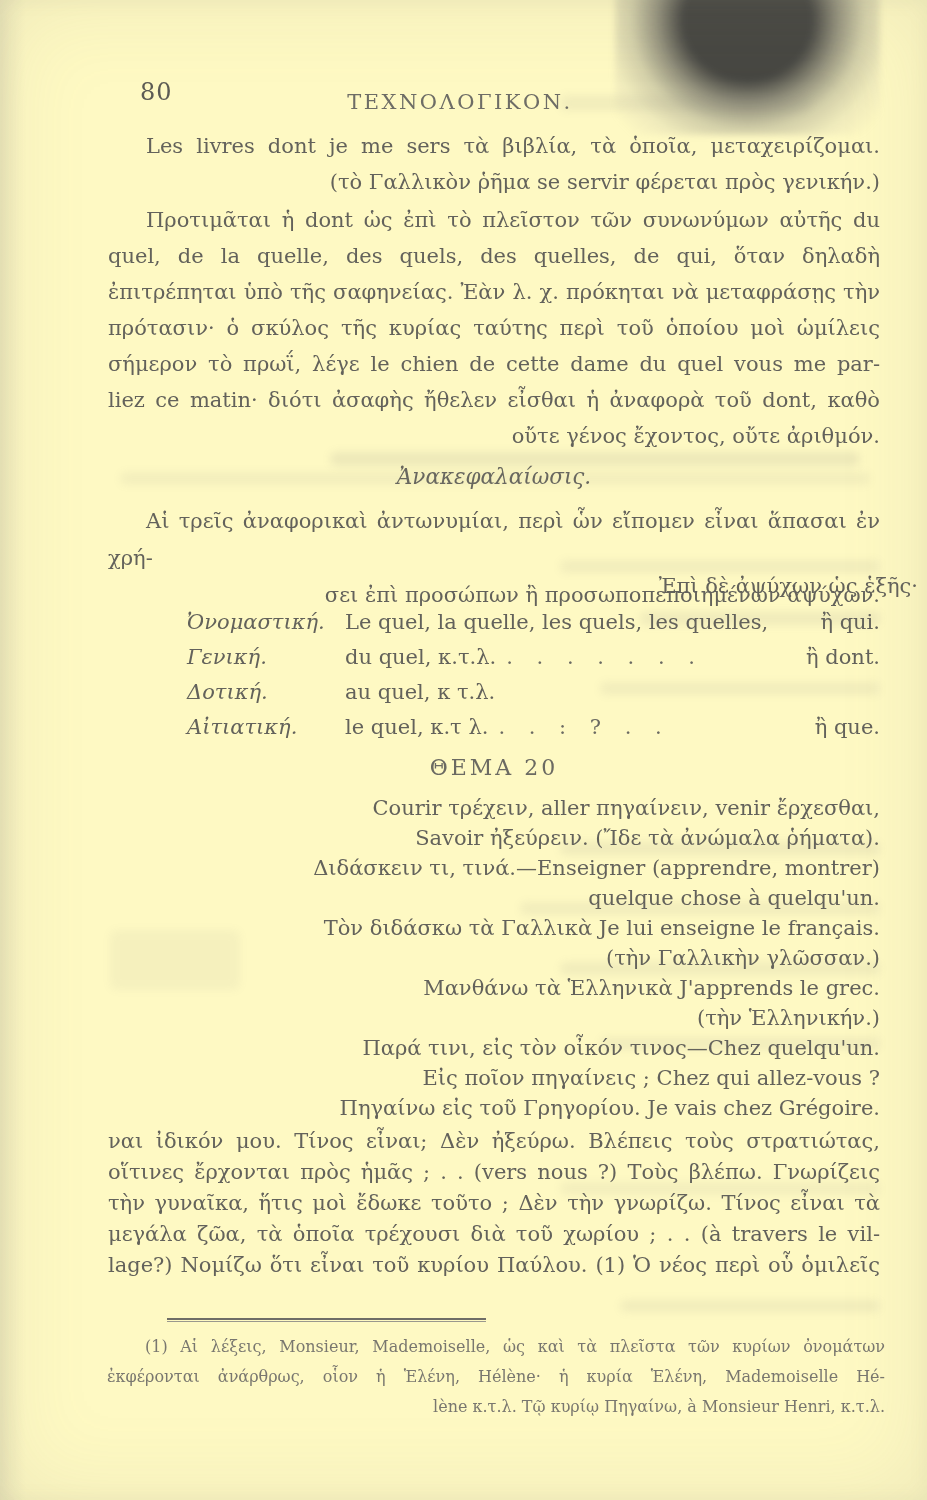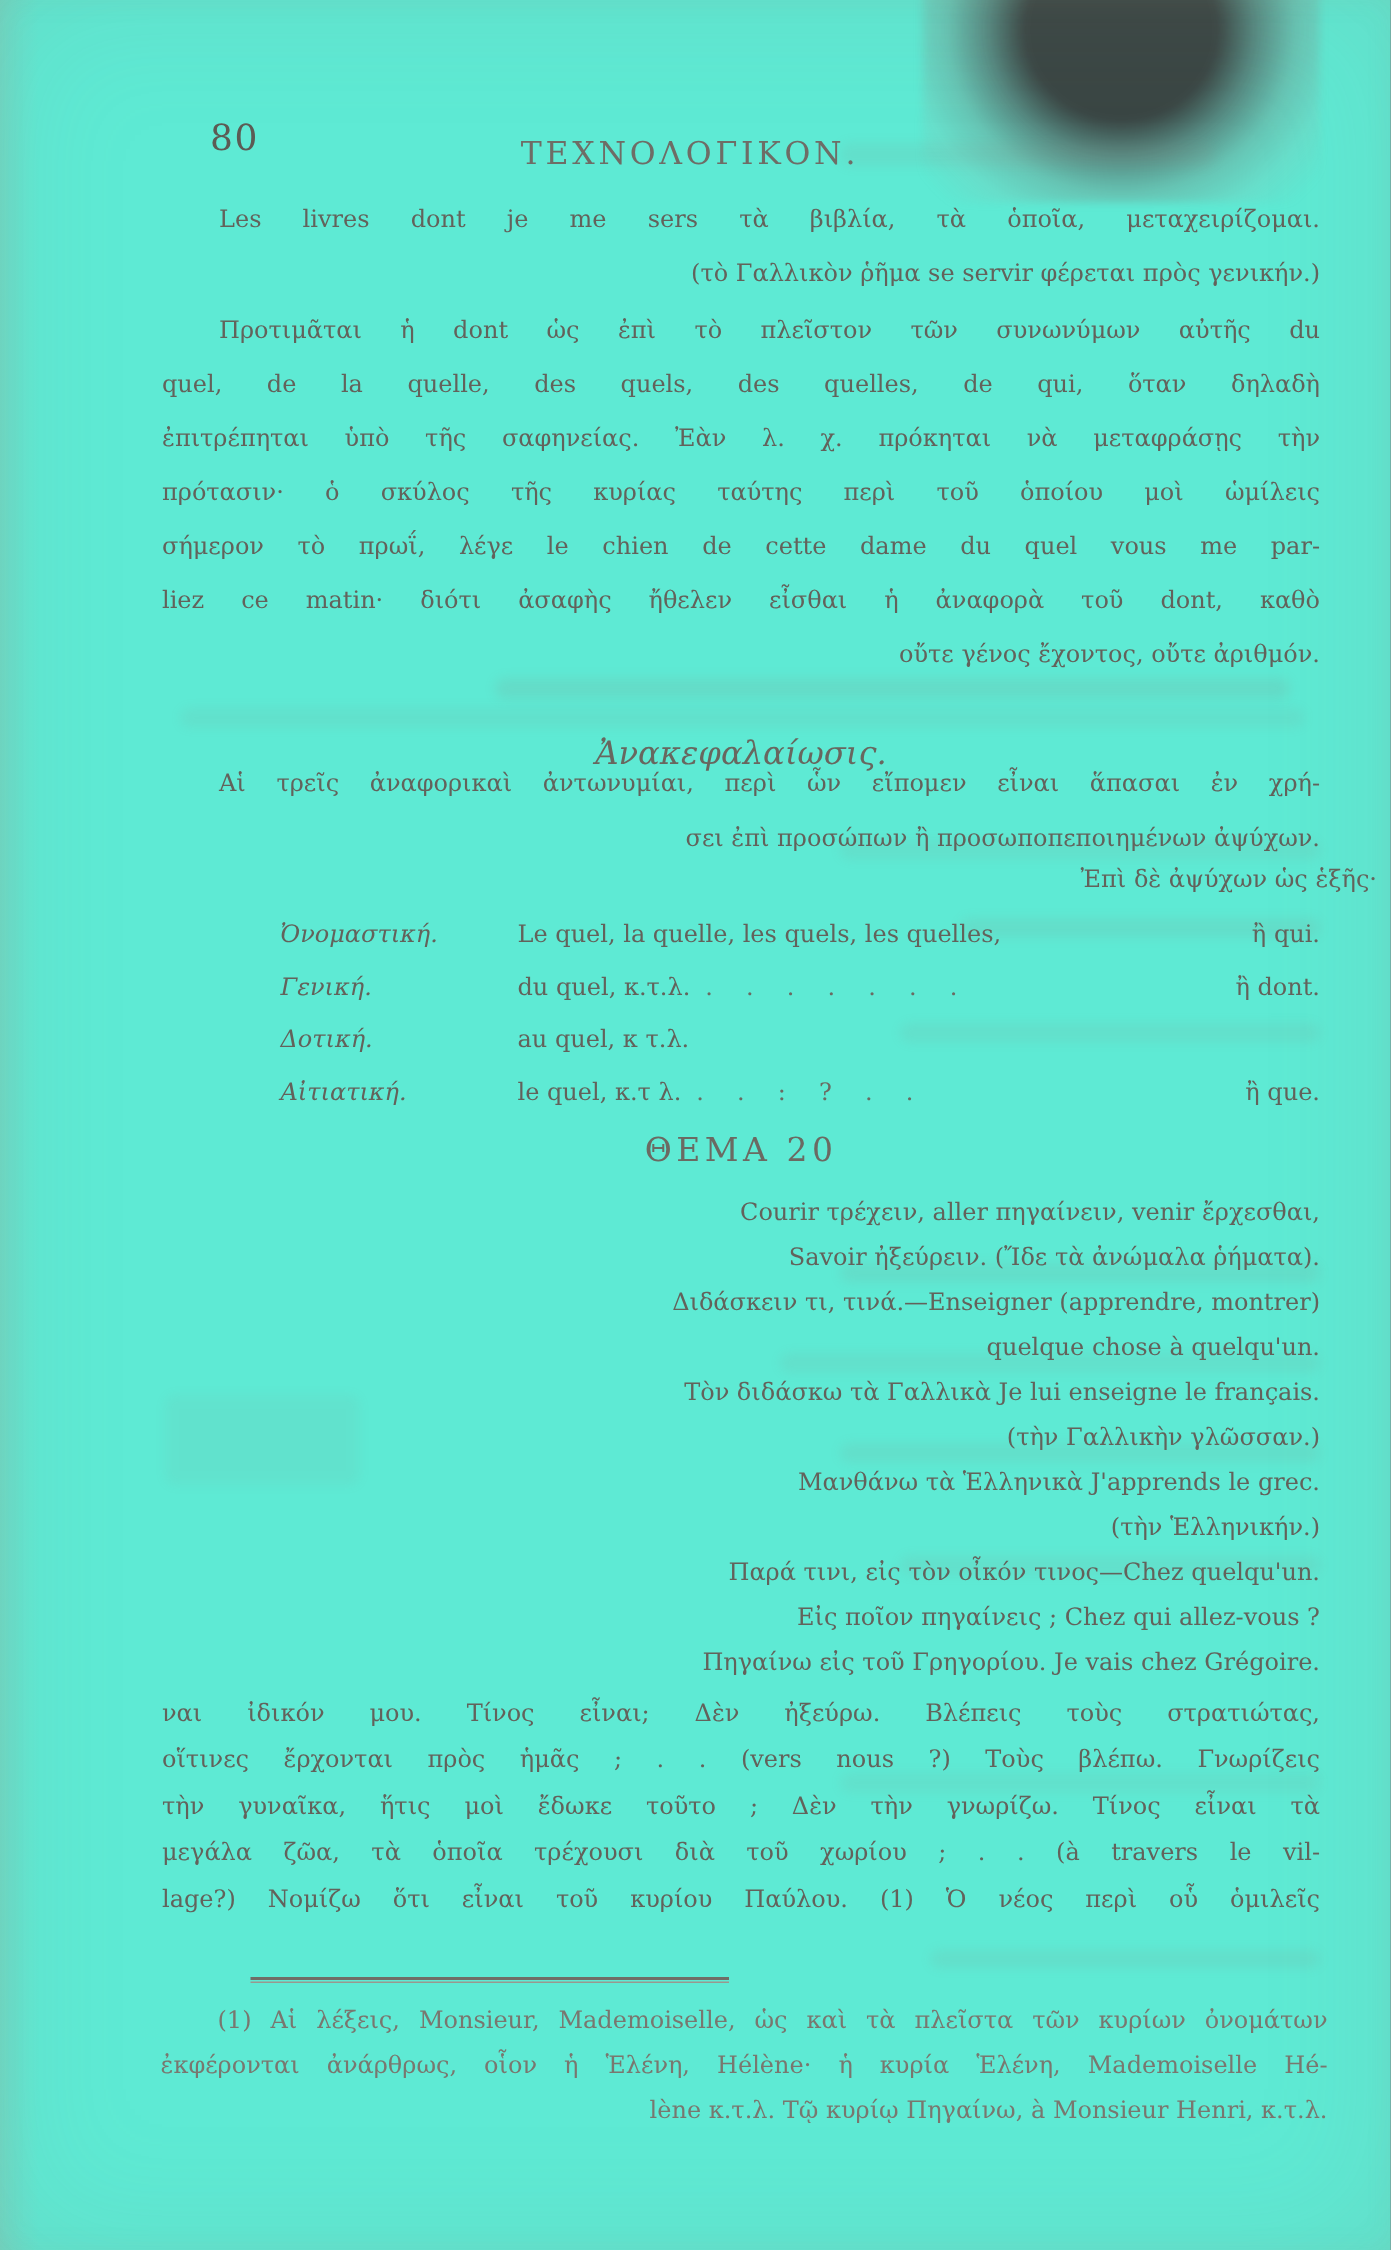--- a/index.html
+++ b/index.html
@@ -1,19 +1,19 @@
 <!DOCTYPE html>
 <html><head>
 <meta charset="utf-8">
 <style>
   html,body{margin:0;padding:0;background:#888;}
   .page{
     position:relative;
     width:927px;height:1500px;
-    background:#5eead4;
+    background:#fef9c3;
     overflow:hidden;
     font-family:"DejaVu Serif","Liberation Serif",serif;
     color:#63625b;
   }
   
   .page::after{
     content:"";position:absolute;inset:0;pointer-events:none;
     box-shadow:inset 0 0 90px rgba(140,133,120,.14), inset 0 0 18px rgba(150,145,132,.10);
   }
   .edge-left{
@@ -26,32 +26,32 @@
       rgba(56,56,56,.92) 0 34%,
       rgba(82,82,82,.62) 48%,
       rgba(120,119,114,.32) 62%,
       rgba(160,158,150,.14) 76%,
       rgba(160,158,150,0) 90%);
     filter:blur(3px);
   }
   .ghost{
     position:absolute;background:#8a887f;border-radius:6px;filter:blur(4px);
   }
-  .sec{position:absolute;left:108px;width:772px;font-size:16px;}
+  .sec{position:absolute;left:108px;width:772px;font-size:21px;}
   .ln{white-space:normal;line-height:inherit;text-align:right;}
   .just{text-align:justify;text-align-last:justify;}
   .indent{text-indent:38px;}
   
   .pagenum{position:absolute;left:140px;top:78px;font-size:24px;letter-spacing:1px;color:#5c5b54;}
   .runtitle{position:absolute;left:60px;top:80px;width:800px;text-align:center;
     font-size:21px;letter-spacing:2.5px;color:#6e6d66;margin-top:10px;}
   
   #p1{top:128px;line-height:36px;}
   #p2{top:202px;line-height:36px;}
-  #recap-h{top:464px;text-align:center;font-style:italic;font-size:21.5px;color:#68675f;margin-top:26px;}
+  #recap-h{top:464px;text-align:center;font-style:italic;font-size:21.5px;color:#68675f;}
   #recap{top:503px;line-height:37px;}
   #subline{top:571px;padding-left:38px;line-height:30px;}
   
   #table{top:605px;left:112px;width:768px;line-height:35px;}
   .trow{display:flex;align-items:baseline;}
   .tcase{font-style:italic;width:148px;flex:0 0 148px;padding-left:75px;box-sizing:content-box;}
   .tfrench{white-space:nowrap;padding-left:10px;}
   .tleader{flex:1 1 auto;overflow:hidden;white-space:nowrap;word-spacing:17px;
     padding:0 10px;color:#6b6a62;}
   .talt{margin-left:auto;white-space:nowrap;}

